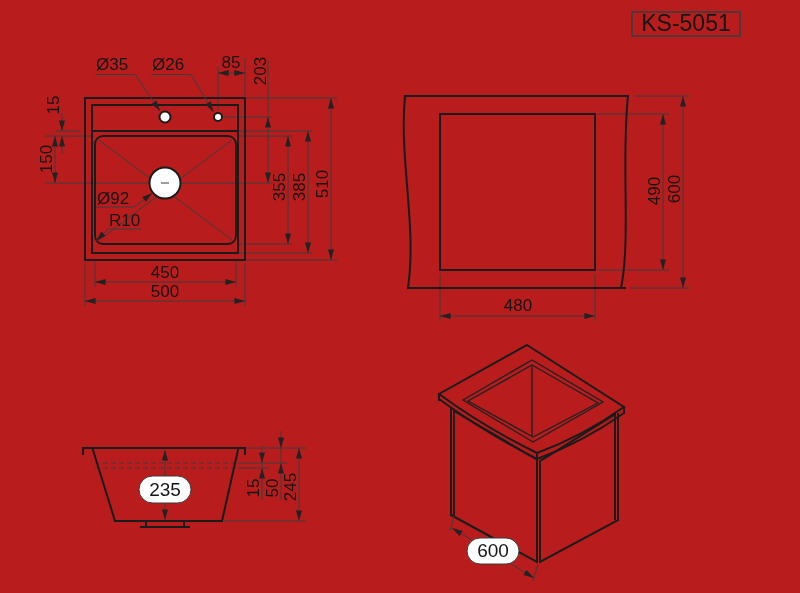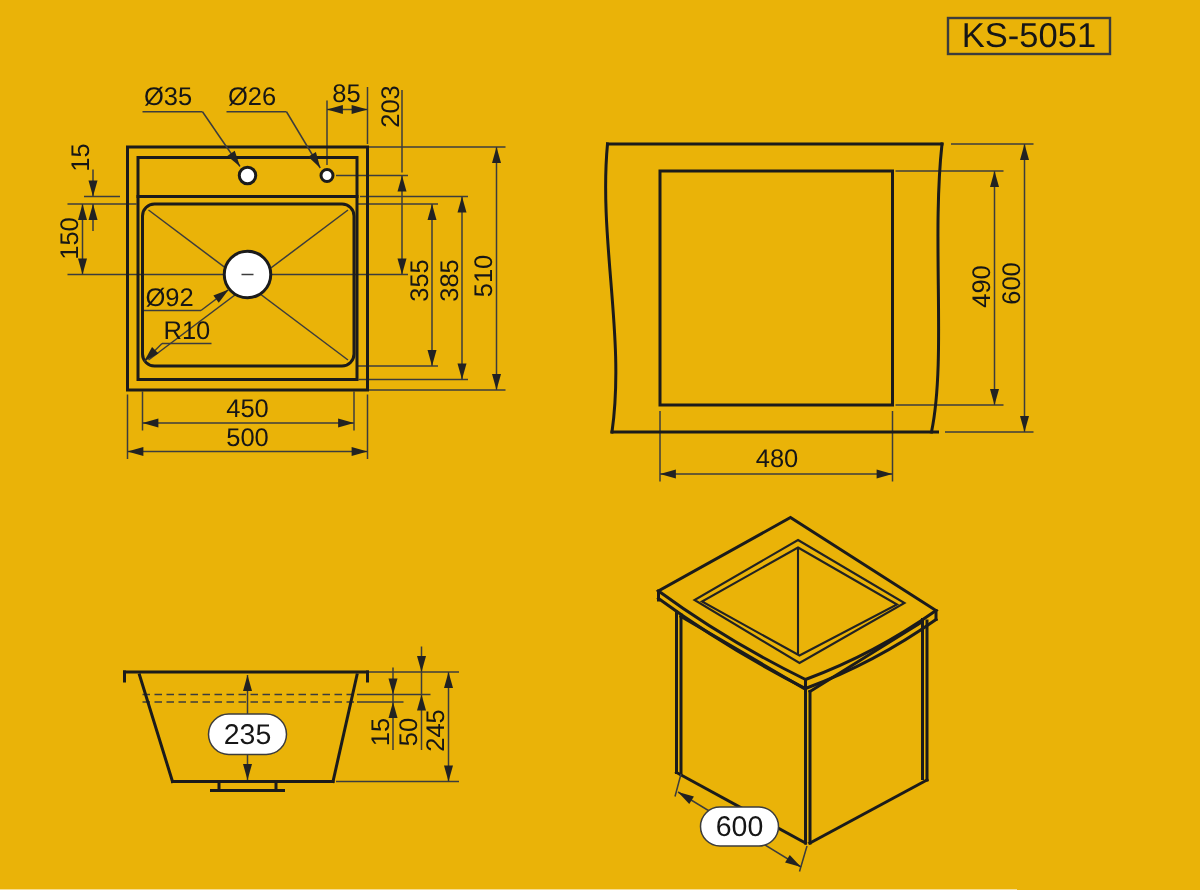--- a/index.html
+++ b/index.html
@@ -1,16 +1,16 @@
 <!DOCTYPE html>
 <html><head>
 <meta charset="utf-8">
 <style>
   html,body{margin:0;padding:0;background:#fff;}
-  .page{position:relative;width:800px;height:593px;background:#eab308;overflow:hidden;}
+  .page{position:relative;width:800px;height:593px;background:#b91c1c;overflow:hidden;}
   svg text{font-family:"Liberation Sans","DejaVu Sans",sans-serif;fill:#161616;}
   .dim-t{font-size:17px;}
   .cap-t{font-size:19px;}
   .ttl-t{font-size:23px;}
   .tk{stroke:#1b1b1b;stroke-width:2;fill:none;stroke-linecap:square;}
   .md{stroke:#222;stroke-width:1.4;fill:none;}
   .tn{stroke:#3c3c3c;stroke-width:1;fill:none;}
   .dl{stroke:#3c3c3c;stroke-width:1;fill:none;}
   .dsh{stroke:#3c3c3c;stroke-width:1;fill:none;stroke-dasharray:5 3;}
   .wf{fill:#ffffff;}

